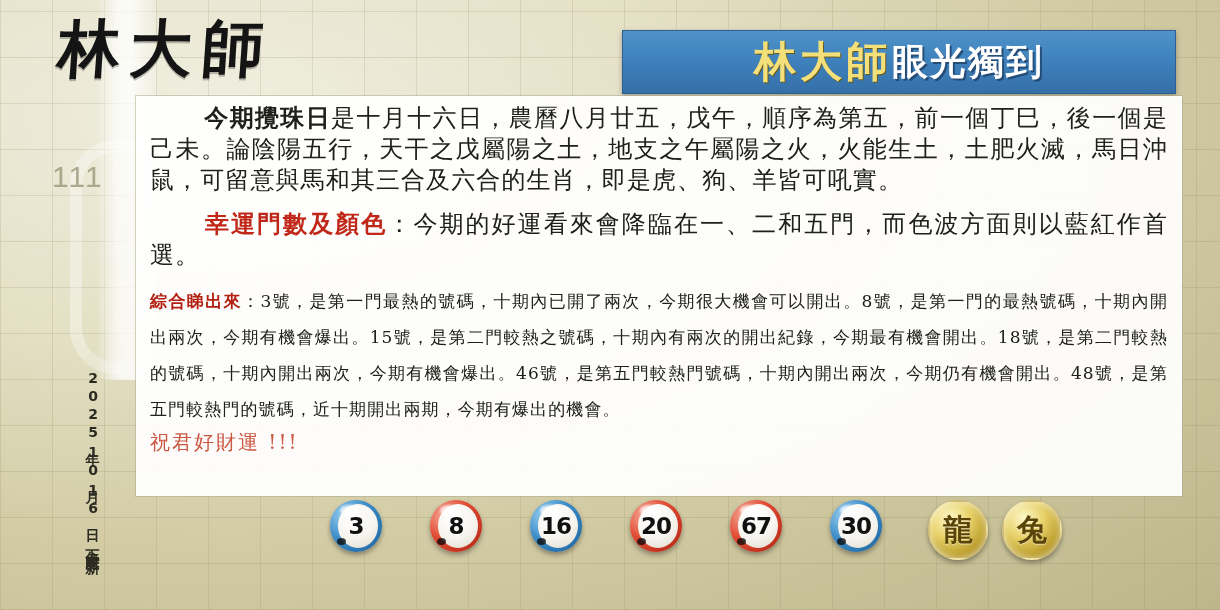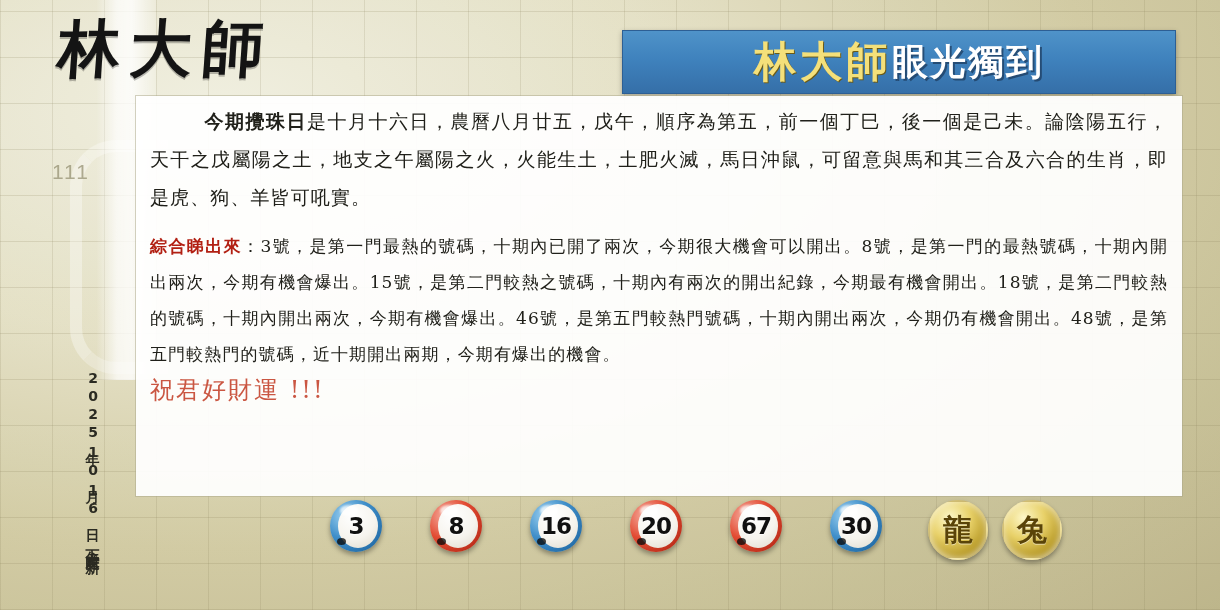--- a/index.html
+++ b/index.html
@@ -25,21 +25,21 @@
   .pillar2{
     position:absolute;left:70px;top:140px;width:86px;height:210px;
     border-left:12px solid rgba(255,255,255,0.45);
     border-top:12px solid rgba(255,255,255,0.4);
     border-bottom:12px solid rgba(255,255,255,0.35);
     border-radius:46px 0 0 46px;
     opacity:.75;
   }
   .wm-num{
     position:absolute;left:52px;top:160px;width:90px;
-    font-size:21px;color:rgba(150,145,115,.75);letter-spacing:2px;
+    font-size:30px;color:rgba(150,145,115,.75);letter-spacing:2px;
     font-family:"Liberation Sans",sans-serif;
   }
   
   .masthead{
     position:absolute;left:58px;top:18px;
     font-size:62px;line-height:1;font-weight:bold;color:#141414;
     letter-spacing:10px;
     font-family:"DejaVu Serif","Liberation Serif",serif;
     text-shadow:0 2px 0 rgba(0,0,0,.25);
     transform:skewX(-4deg);
@@ -67,32 +67,32 @@
     background:rgba(255,255,255,0.93);
     box-shadow:0 0 0 1px rgba(170,165,135,.5);
   }
   .headline{
     margin:10px 0 2px 18px;
     font-size:29px;font-weight:bold;color:#111;letter-spacing:3px;
     font-family:"DejaVu Serif","Liberation Serif",serif;
   }
   .body-text{
     margin:6px 14px 0 14px;
-    font-size:19px;line-height:38px;color:#20201a;
+    font-size:24px;line-height:31px;color:#20201a;
     text-align:justify;letter-spacing:1.1px;
     font-family:"DejaVu Serif","Liberation Serif",serif;
   }
   .indent{display:inline-block;width:54px;}
   .bold{font-weight:bold;}
   .red{color:#c02718;font-weight:bold;}
   .red-dark{color:#b22013;font-weight:bold;}
   .para2{margin-top:12px;}
   .para3{margin-top:12px;font-size:17px;line-height:36px;}
   .signoff{
-    margin:2px 0 0 14px;color:#c23a22;font-size:24px;letter-spacing:2px;
+    margin:2px 0 0 14px;color:#c23a22;font-size:20px;letter-spacing:2px;
     font-family:"DejaVu Serif","Liberation Serif",serif;opacity:.85;
   }
   
   .balls{position:absolute;left:330px;top:500px;display:flex;gap:48px;}
   .ball{
     position:relative;width:52px;height:52px;border-radius:50%;
     display:flex;align-items:center;justify-content:center;
     box-shadow:0 3px 5px rgba(0,0,0,.35);
     overflow:hidden;
   }
@@ -154,20 +154,23 @@
     <span class="w">眼光獨到</span>
   </div>
 
   <div class="panel">
 
 
     <div class="body-text">
       <span class="indent"></span><span class="bold">今期攪珠日</span><span>是十月十六日，農曆八月廿五，戊午，順序為第五，前一個丁巳，後一個是己未。論陰陽五行，天干之戊屬陽之土，地支之午屬陽之火，火能生土，土肥火滅，馬日沖鼠，可留意與馬和其三合及六合的生肖，即是虎、狗、羊皆可吼實。</span>
     </div>
 
+    <div class="body-text para2">
+      <span class="indent"></span><span class="red">幸運門數及顏色</span><span>：今期的好運看來會降臨在一、二和五門，而色波方面則以藍紅作首選。</span>
+    </div>
 
     <div class="body-text para3">
       <span class="red-dark">綜合睇出來</span><span>：3號，是第一門最熱的號碼，十期內已開了兩次，今期很大機會可以開出。8號，是第一門的最熱號碼，十期內開出兩次，今期有機會爆出。15號，是第二門較熱之號碼，十期內有兩次的開出紀錄，今期最有機會開出。18號，是第二門較熱的號碼，十期內開出兩次，今期有機會爆出。46號，是第五門較熱門號碼，十期內開出兩次，今期仍有機會開出。48號，是第五門較熱門的號碼，近十期開出兩期，今期有爆出的機會。</span>
     </div>
 
     <div class="signoff">祝君好財運 !!!</div>
   </div>
 
   <div class="balls">
     <div class="ball blue">

